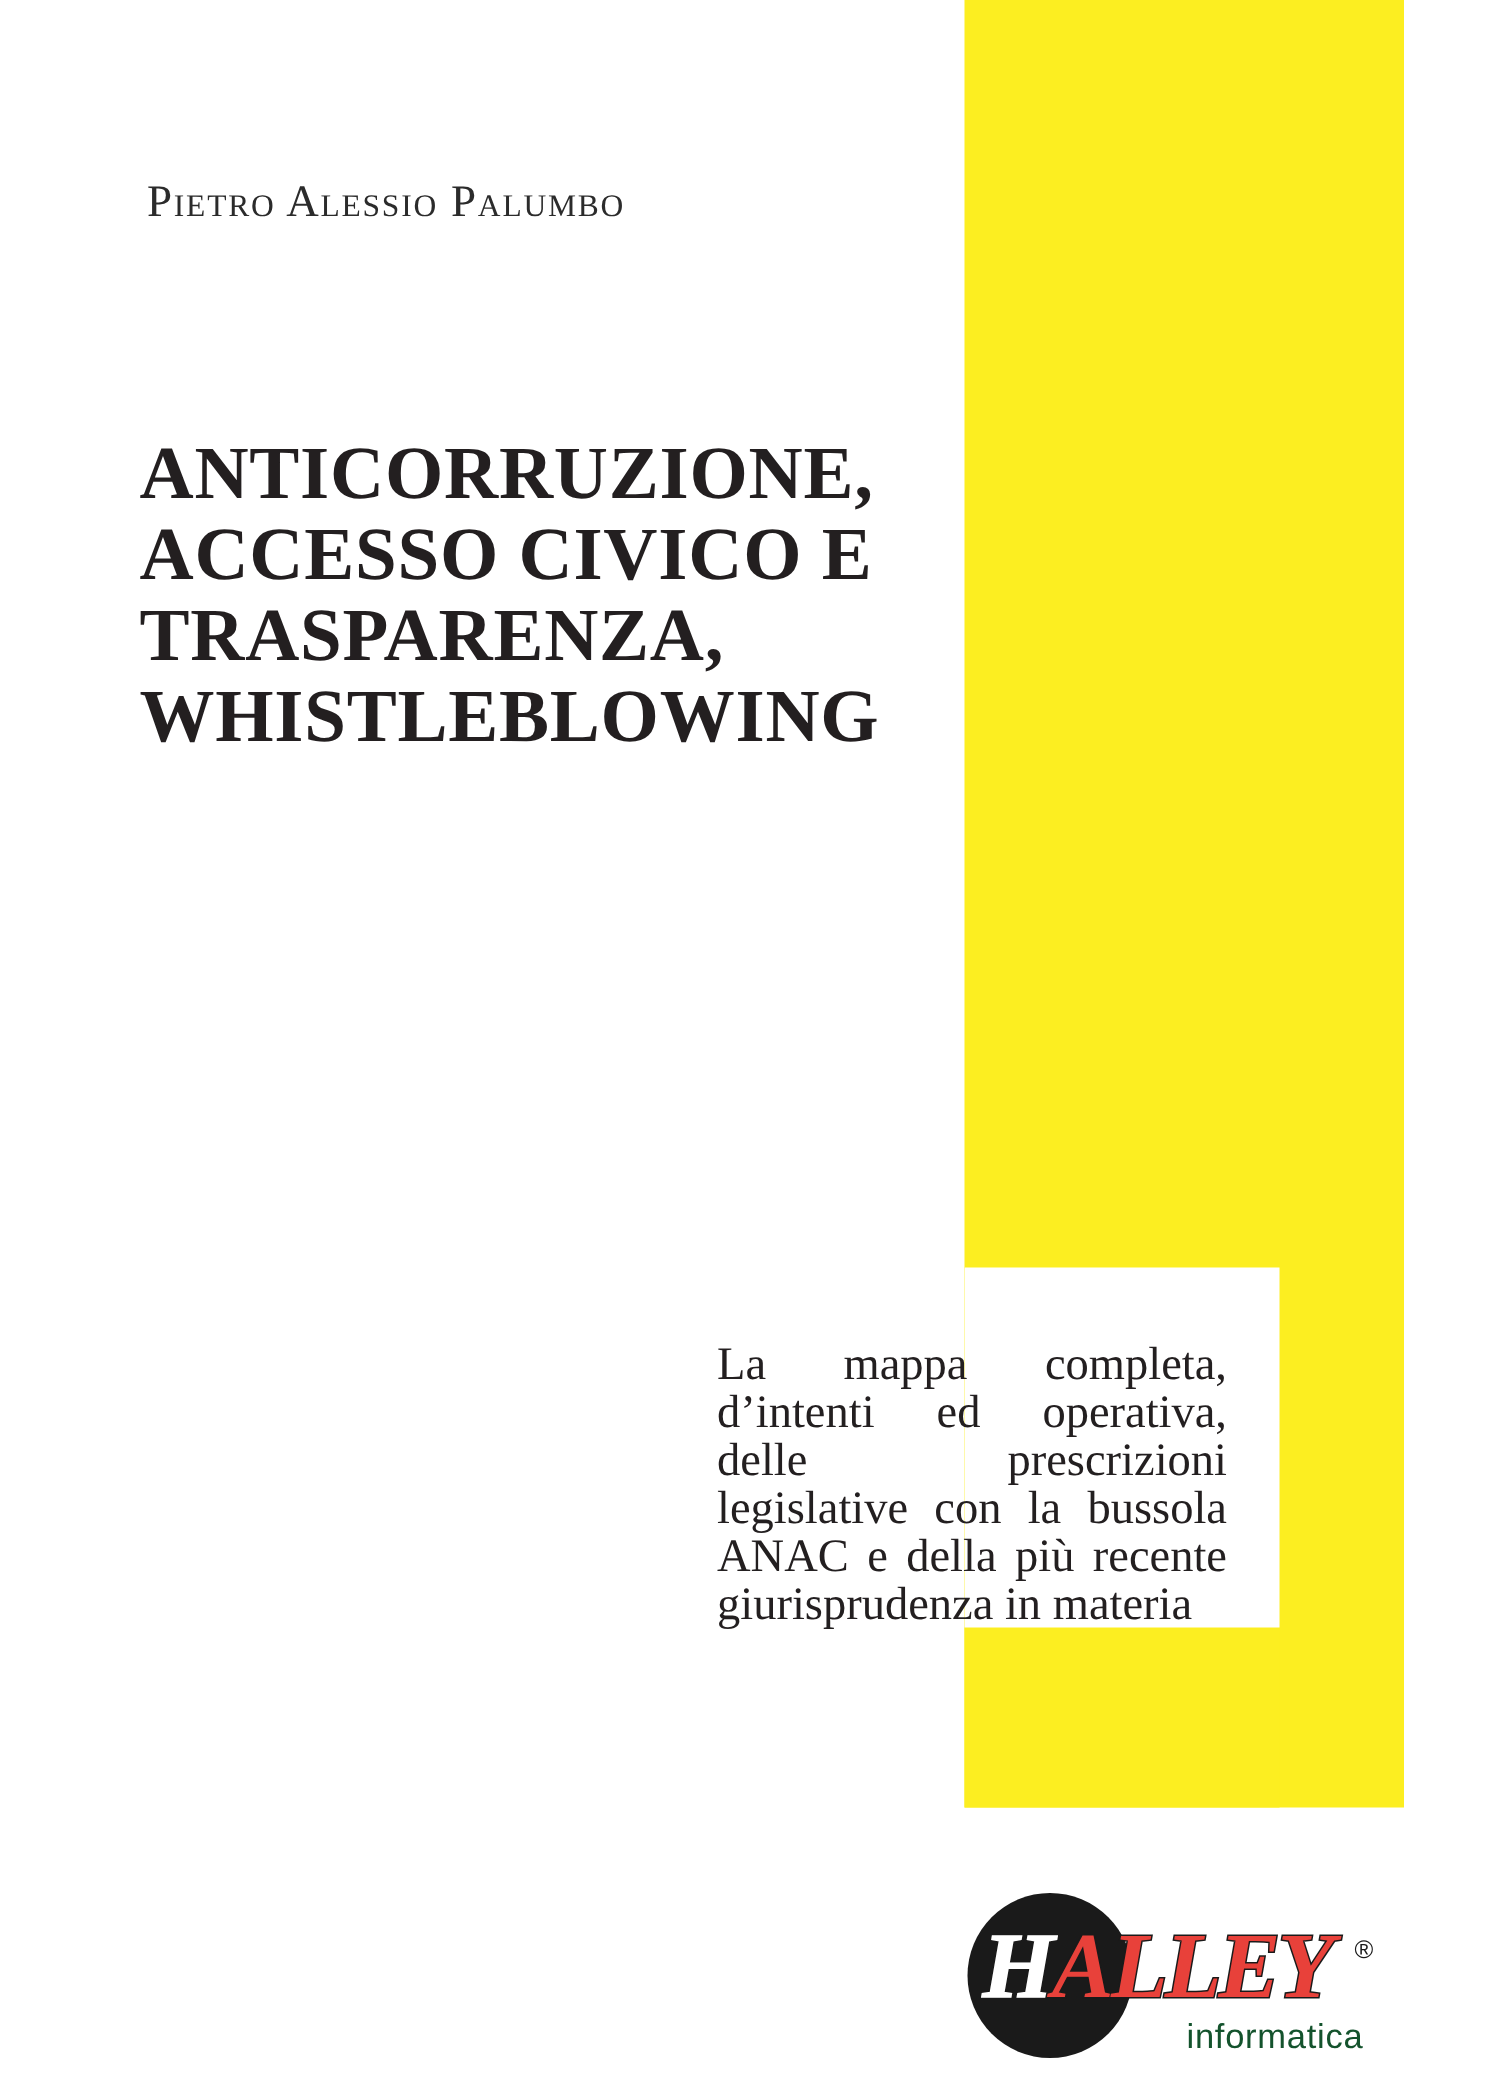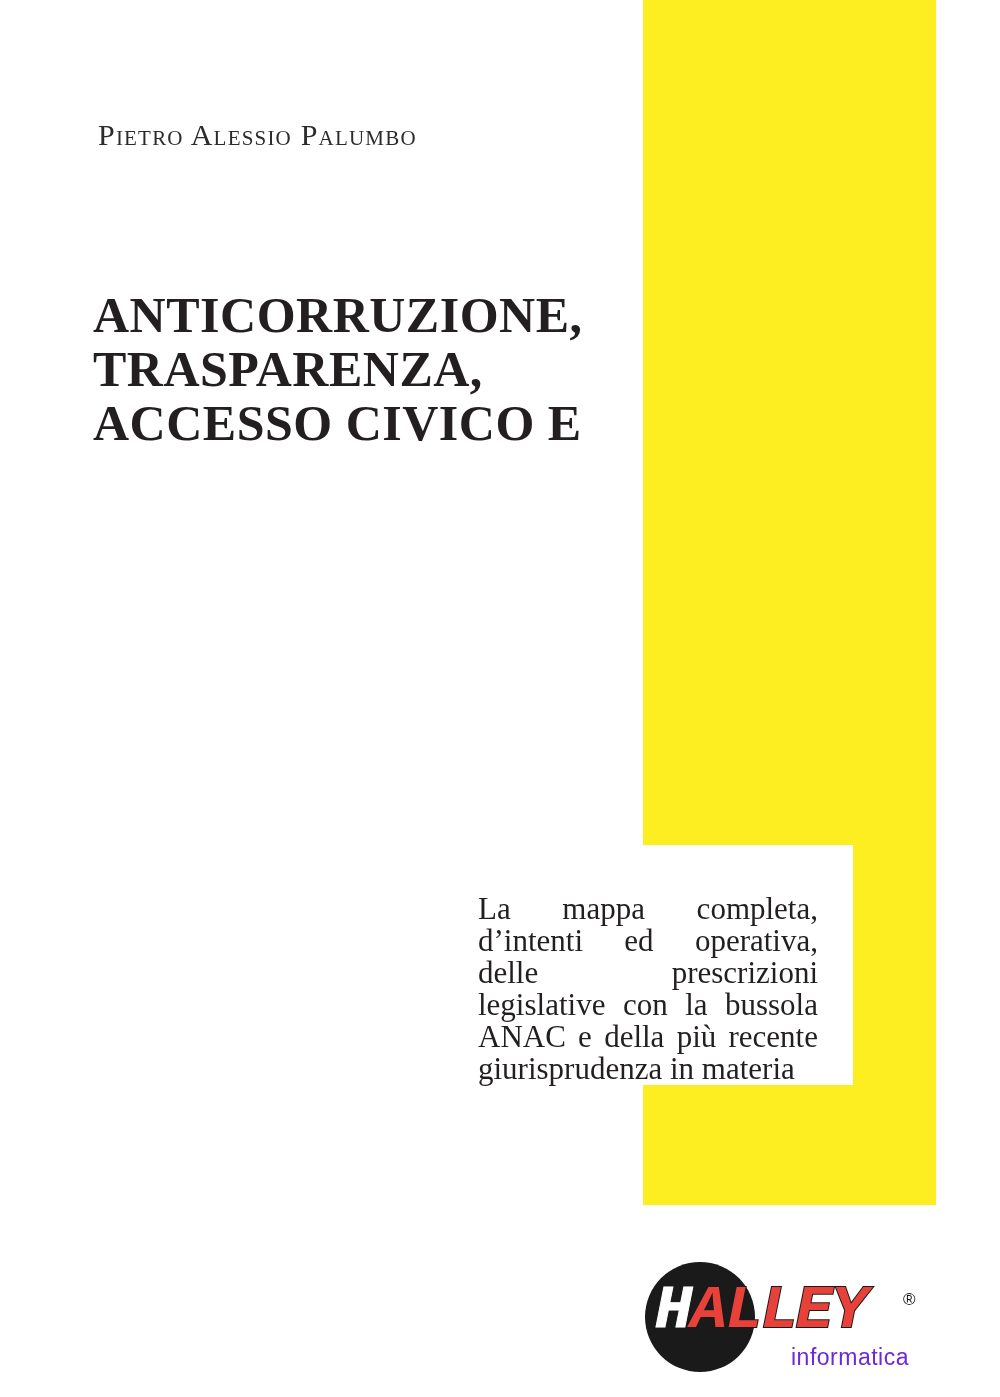--- a/index.html
+++ b/index.html
@@ -104,21 +104,21 @@
     top: 0;
     width: 110px;
     height: 110px;
     border-radius: 50%;
     background: #1a1a1a;
   }
   .logo-word {
     position: absolute;
     left: 10px;
     top: 18px;
-    font-family: Liberation Mono, monospace;
+    font-family: Liberation Serif, serif;
     font-weight: bold;
     font-style: italic;
     font-size: 62px;
     letter-spacing: -2px;
     line-height: 62px;
     white-space: nowrap;
   }
   .logo-word .h {
     color: #ffffff;
     -webkit-text-stroke: 1px #ffffff;
@@ -135,39 +135,40 @@
     font-family: "Liberation Sans", sans-serif;
     font-size: 17px;
     color: #1a1a1a;
   }
   .logo-sub {
     position: absolute;
     left: 146px;
     top: 82px;
     font-family: "Liberation Sans", sans-serif;
     font-size: 23px;
-    color: #6d28d9;
+    color: #14532d;
     letter-spacing: 0.5px;
   }
 </style>
 </head>
 <body>
 
 <div class="page">
 
   <div class="yellow-main"></div>
   <div class="yellow-lower"></div>
   <div class="white-notch"></div>
 
   <div class="author">Pietro Alessio Palumbo</div>
 
   <div class="title">
     <span class="line">Anticorruzione,</span>
+    <span class="line">Accesso civico e</span>
     <span class="line">Trasparenza,</span>
-    <span class="line">Accesso civico e</span>
+    <span class="line">Whistleblowing</span>
   </div>
 
   <div class="subtitle">La mappa completa, d’intenti ed operativa, delle prescrizioni legislative con la bussola ANAC e della più recente giurisprudenza in materia</div>
 
   <div class="logo">
     <div class="logo-disc"></div>
     <div class="logo-word">
       <span class="h">H</span><span class="rest">ALLEY</span>
     </div>
     <div class="logo-reg">®</div>

